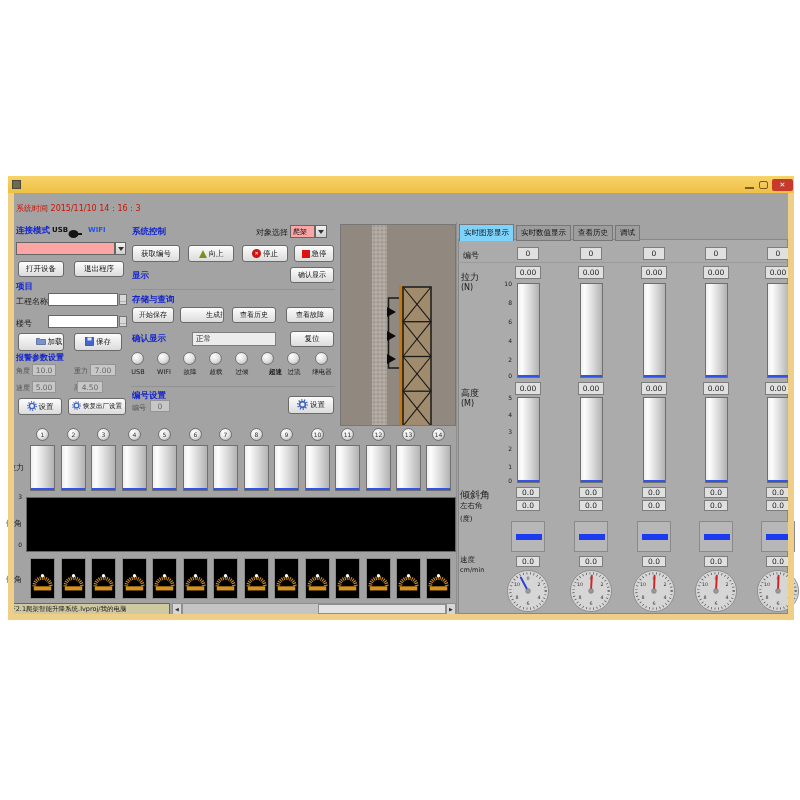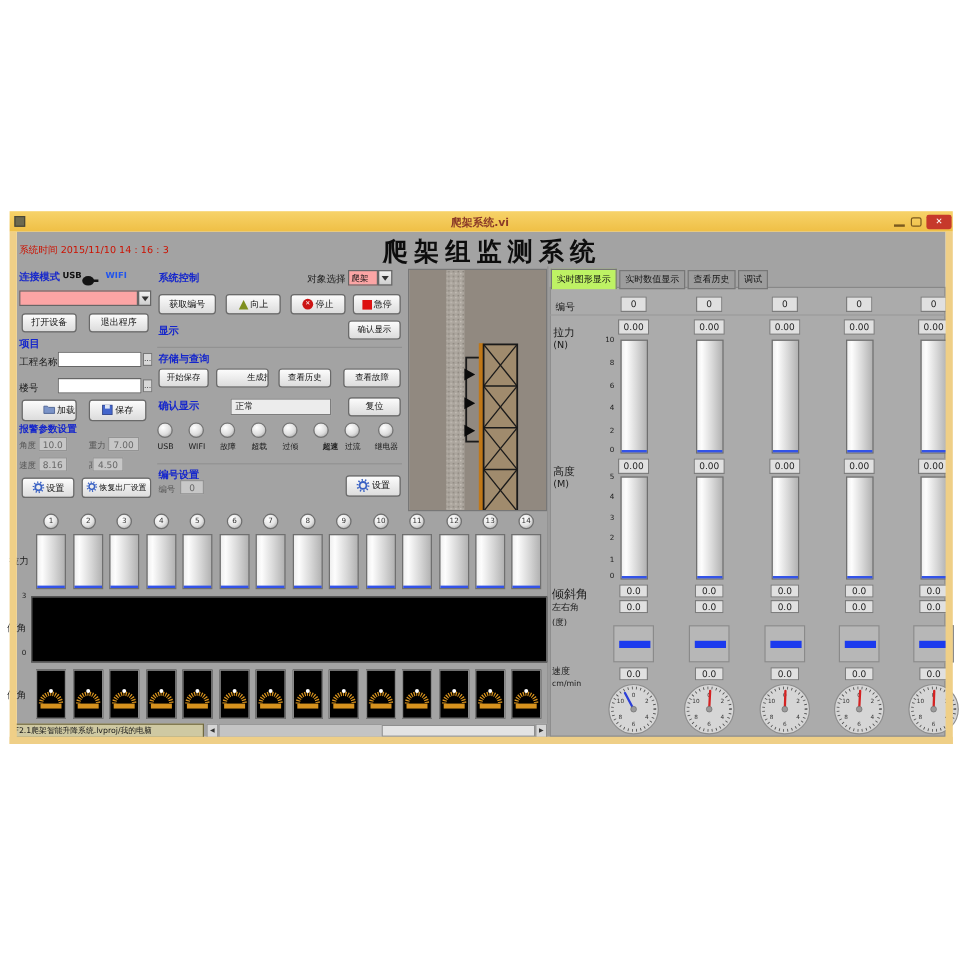--- a/index.html
+++ b/index.html
@@ -46,21 +46,21 @@
   .tank{background:linear-gradient(90deg,#efefef 0%,#fdfdfd 18%,#d6d6d6 62%,#b2b2b2 100%);
         border:1px solid #6f6f6f;}
   .tank::after{content:"";position:absolute;left:0;right:0;bottom:0;height:2px;background:#3353e8;}
   .chan{border-radius:50%;background:radial-gradient(circle at 35% 30%,#ffffff,#e2e2e2 55%,#9b9b9b);
         border:1px solid #6f6f6f;font-size:6px;color:#333;display:flex;align-items:center;justify-content:center;}
   .scale-num{position:absolute;font-size:6px;color:#222;width:18px;text-align:right;}
   .slider-box{background:#b7b7b7;border:1px solid #8a8a8a;}
   .slider-bar{position:absolute;background:#1c3bee;}
   .tab{border:1px solid #777;font-size:7.5px;display:flex;align-items:center;justify-content:center;
        padding:0 4px;background:#9d9d9d;color:#111;}
-  .tab.active{background:#bef264;border-bottom:none;text-align:right;}
+  .tab.active{background:#7dd3fc;border-bottom:none;text-align:right;}
   .tabpage{background:#ababab;border:1px solid #888;}
   .vline{background:#8f8f8f;}
   .hline{background:#929292;}
   .chart{background:#000;border:1px solid #666;}
   .tiltbox{background:#000;border:1px solid #8a8a8a;}
   .statusbox{background:#cfc9a2;border:1px solid #70683f;font-size:6.5px;color:#1a1a1a;
              white-space:nowrap;overflow:hidden;line-height:10px;padding:0 1px;}
   .sb-track{background:#c4c4c4;border:1px solid #8f8f8f;}
   .sb-thumb{background:#e3e3e3;border:1px solid #8f8f8f;}
   .sb-arrow{background:#d6d6d6;border:1px solid #8f8f8f;font-size:5px;color:#333;text-align:center;line-height:10px;}
@@ -85,31 +85,29 @@
   .wifi{color:#2255ee;font-size:7px;font-weight:bold;}
   .usb-t{color:#111;font-size:7px;font-weight:bold;}
 </style>
 </head>
 <body>
 
 <div class="screen">
 
   <div class="b titlebar"></div>
   <div class="b app-icon"></div>
-  <div class="b win-title">爬架系统.vi</div>
   <div class="b ctl-min"></div>
   <div class="b ctl-max"></div>
   <div class="b ctl-close icon-x"></div>
   <div class="b frame" style="left:8px;top:193px;width:6px;height:427px;"></div>
   <div class="b frame" style="left:788px;top:193px;width:6px;height:427px;"></div>
   <div class="b frame" style="left:8px;top:614px;width:786px;height:6px;"></div>
   <div class="b content-bg" style="height:421px;"></div>
 
   <div class="b time-text" style="left:16px;top:203px;z-index:2;">系统时间 2015/11/10 14：16：3</div>
-  <div class="b main-title" style="left:280px;top:196px;width:260px;z-index:2;">爬架组监测系统</div>
 
   <div>
     <div class="b sec" style="left:16px;top:225px;z-index:2;">连接模式</div>
     <div class="b usb-t" style="left:52px;top:226px;z-index:2;">USB</div>
     <div class="b" style="left:68px;top:224px;z-index:2;">
       <svg width="15" height="10" viewBox="0 0 15 10">
           <ellipse cx="5.5" cy="5" rx="5" ry="4" fill="#141414"></ellipse>
           <path d="M10 5 h4" stroke="#141414" stroke-width="2"></path>
         </svg>
     </div>
@@ -146,21 +144,21 @@
           </svg></span>
       <span>保存</span>
     </div>
 
     <div class="b sec" style="left:16px;top:352px;font-size:8px;z-index:2;">报警参数设置</div>
     <div class="b lbl-dis" style="left:16px;top:366px;z-index:2;">角度</div>
     <div class="b disp disp-dis" style="left:32px;top:364px;width:24px;height:12px;z-index:2;">10.0</div>
     <div class="b lbl-dis" style="left:74px;top:366px;z-index:2;">重力</div>
     <div class="b disp disp-dis" style="left:90px;top:364px;width:26px;height:12px;z-index:2;">7.00</div>
     <div class="b lbl-dis" style="left:16px;top:383px;z-index:2;">速度</div>
-    <div class="b disp disp-dis" style="left:32px;top:381px;width:24px;height:12px;z-index:2;">8.16</div>
+    <div class="b disp disp-dis" style="left:32px;top:381px;width:24px;height:12px;z-index:2;">5.00</div>
     <div class="b lbl-dis" style="left:74px;top:383px;z-index:2;">高度</div>
     <div class="b disp disp-dis" style="left:77px;top:381px;width:26px;height:12px;z-index:2;">4.50</div>
 
     <div class="b btn" style="left:18px;top:398px;width:44px;height:17px;z-index:2;">
       <span><svg width="10" height="10" viewBox="0 0 10 10">
             <circle cx="5" cy="5" r="2.6" fill="none" stroke="#3a62c4" stroke-width="1.4"></circle>
             <circle cx="5" cy="5" r="4.2" fill="none" stroke="#3a62c4" stroke-width="1.6" stroke-dasharray="1 1.6"></circle>
           </svg></span>
       <span>设置</span>
     </div>

